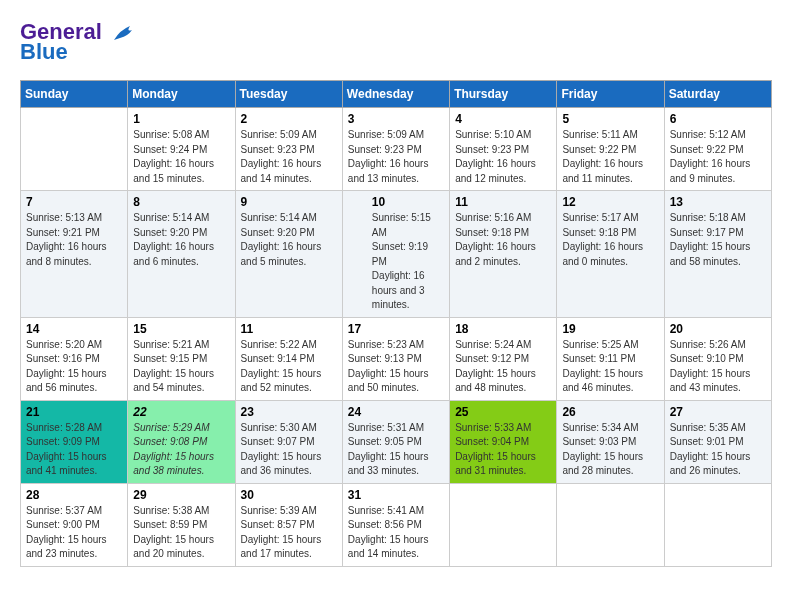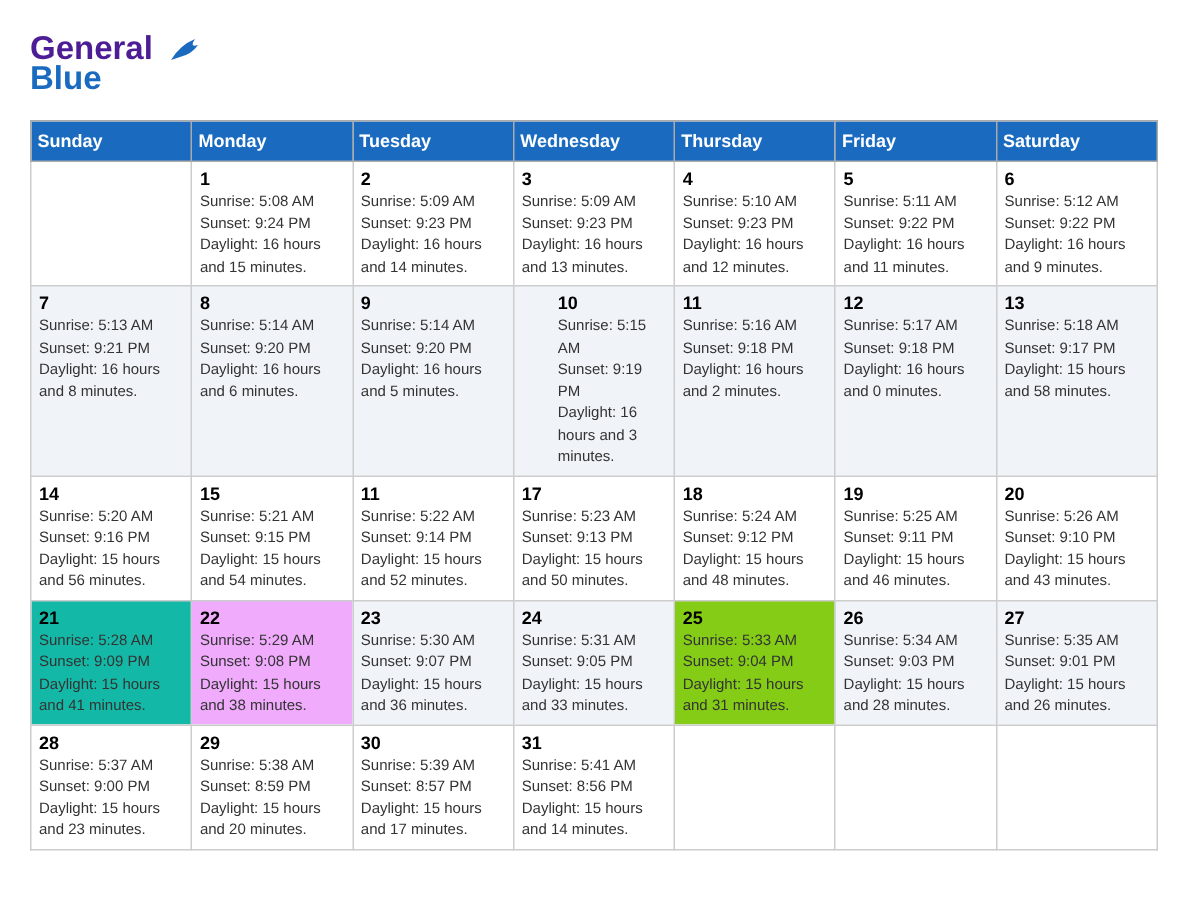--- a/index.html
+++ b/index.html
@@ -196,21 +196,21 @@
         <td>
           <span class="day-num">20</span>
           <div class="day-info">Sunrise: 5:26 AM<br>Sunset: 9:10 PM<br>Daylight: 15 hours and 43 minutes.</div>
         </td>
       </tr>
       <tr style="background: rgb(240, 244, 248);">
         <td style="background: #14b8a6;">
           <span class="day-num">21</span>
           <div class="day-info">Sunrise: 5:28 AM<br>Sunset: 9:09 PM<br>Daylight: 15 hours and 41 minutes.</div>
         </td>
-        <td style="background: #f0abfc;">
+        <td style="background: #86efac; font-style: italic;">
           <span class="day-num">22</span>
           <div class="day-info">Sunrise: 5:29 AM<br>Sunset: 9:08 PM<br>Daylight: 15 hours and 38 minutes.</div>
         </td>
         <td style="background: rgb(240, 244, 248);">
           <span class="day-num">23</span>
           <div class="day-info">Sunrise: 5:30 AM<br>Sunset: 9:07 PM<br>Daylight: 15 hours and 36 minutes.</div>
         </td>
         <td style="background: rgb(240, 244, 248);">
           <span class="day-num">24</span>
           <div class="day-info">Sunrise: 5:31 AM<br>Sunset: 9:05 PM<br>Daylight: 15 hours and 33 minutes.</div>

